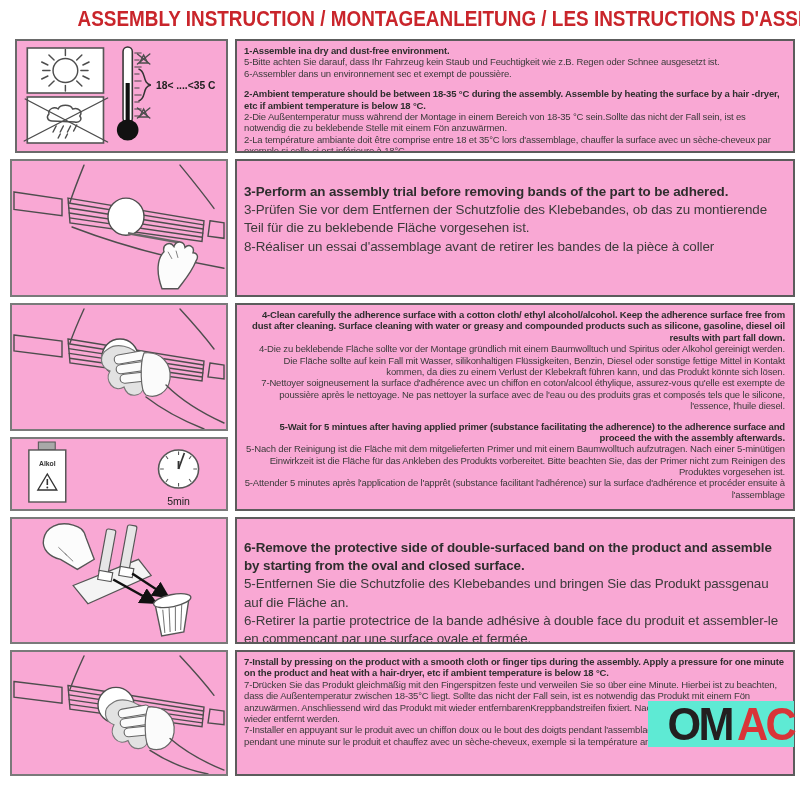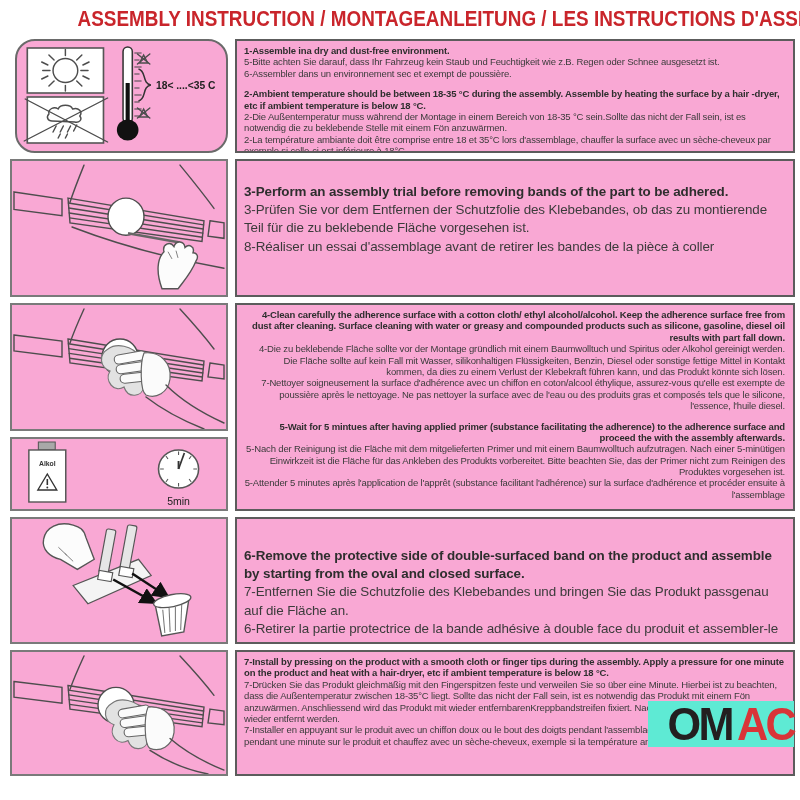--- a/index.html
+++ b/index.html
@@ -12,28 +12,28 @@
     display:inline-block;white-space:nowrap;font-weight:bold;font-size:22.5px;
     color:#c9252b;transform:scaleX(0.84);transform-origin:center;letter-spacing:0px;
   }
   .grid{
     position:absolute;left:10px;top:39px;width:787px;
     display:grid;grid-template-columns:218px 560px;column-gap:7px;
     grid-template-rows:114px 138px 128px 74px 127px 126px;row-gap:6px;
   }
   .box{border:2px solid #7a7a7a;background:#f9a8d4;position:relative;overflow:hidden;}
   .lcell svg{display:block;width:100%;height:100%;}
-  .l1{margin-left:5px;border-color:#6a6a6a;border-radius:20px;}
+  .l1{margin-left:5px;border-color:#6a6a6a;}
   .rbox{border:2px solid #5c5c5c;padding:4px 8px 2px 7px;overflow:hidden;}
   .small p{font-size:9.5px;line-height:1.2;margin:0;letter-spacing:-0.15px;}
   .big p{font-size:13.4px;line-height:1.36;margin:0;letter-spacing:-0.1px;}
   .en{font-weight:bold;color:#2e2e2e;}
   .stepgap{height:9px;}
   .pad-top-lg{padding-top:22px;}
-  .pad-top-md{padding-top:28px;}
+  .pad-top-md{padding-top:20px;}
   .r3{grid-column:2;grid-row:3 / span 2;text-align:right;}
   .logo{
     position:absolute;right:6px;top:701px;height:46px;background:#5eead4;
     padding-left:14px;display:flex;align-items:center;
     font-weight:bold;font-size:47px;letter-spacing:-3px;line-height:44px;
     transform-origin:right center;
     text-align:right;
   }
   .logo span{display:inline-block;transform:scaleX(0.92);transform-origin:right;}
   .logo .p1{color:#231f20;}
@@ -251,21 +251,21 @@
             <line x1="149" y1="88" x2="150" y2="112"></line>
           <line x1="155" y1="87" x2="155" y2="111"></line>
             <line x1="161" y1="85" x2="160" y2="110"></line>
         </g>
       </g>
     </svg>
   </div>
 
   <div class="box rbox big pad-top-md">
     <p class="en">6-Remove the protective side of double-surfaced band on the product and assemble by starting from the oval and closed surface.</p>
-    <p>7-Entfernen Sie die Schutzfolie des Klebebandes und bringen Sie das Produkt passgenau auf die Fläche an.</p>
+    <p>5-Entfernen Sie die Schutzfolie des Klebebandes und bringen Sie das Produkt passgenau auf die Fläche an.</p>
     <p>6-Retirer la partie protectrice de la bande adhésive à double face du produit et assembler-le en commençant par une surface ovale et fermée.</p>
   </div>
 
   <div class="box lcell">
     <svg viewBox="0 0 214 124" preserveAspectRatio="none">
       <g class="lineart">
         <path d="M 72,4 Q 62,26 58,38"></path>
         <path d="M 168,4 Q 190,28 202,44"></path>
         <path d="M 2,30 L 50,36 L 50,52 L 2,46 Z"></path>
         <path d="M 198,58 L 212,60 L 212,74 L 196,72 Z"></path>

